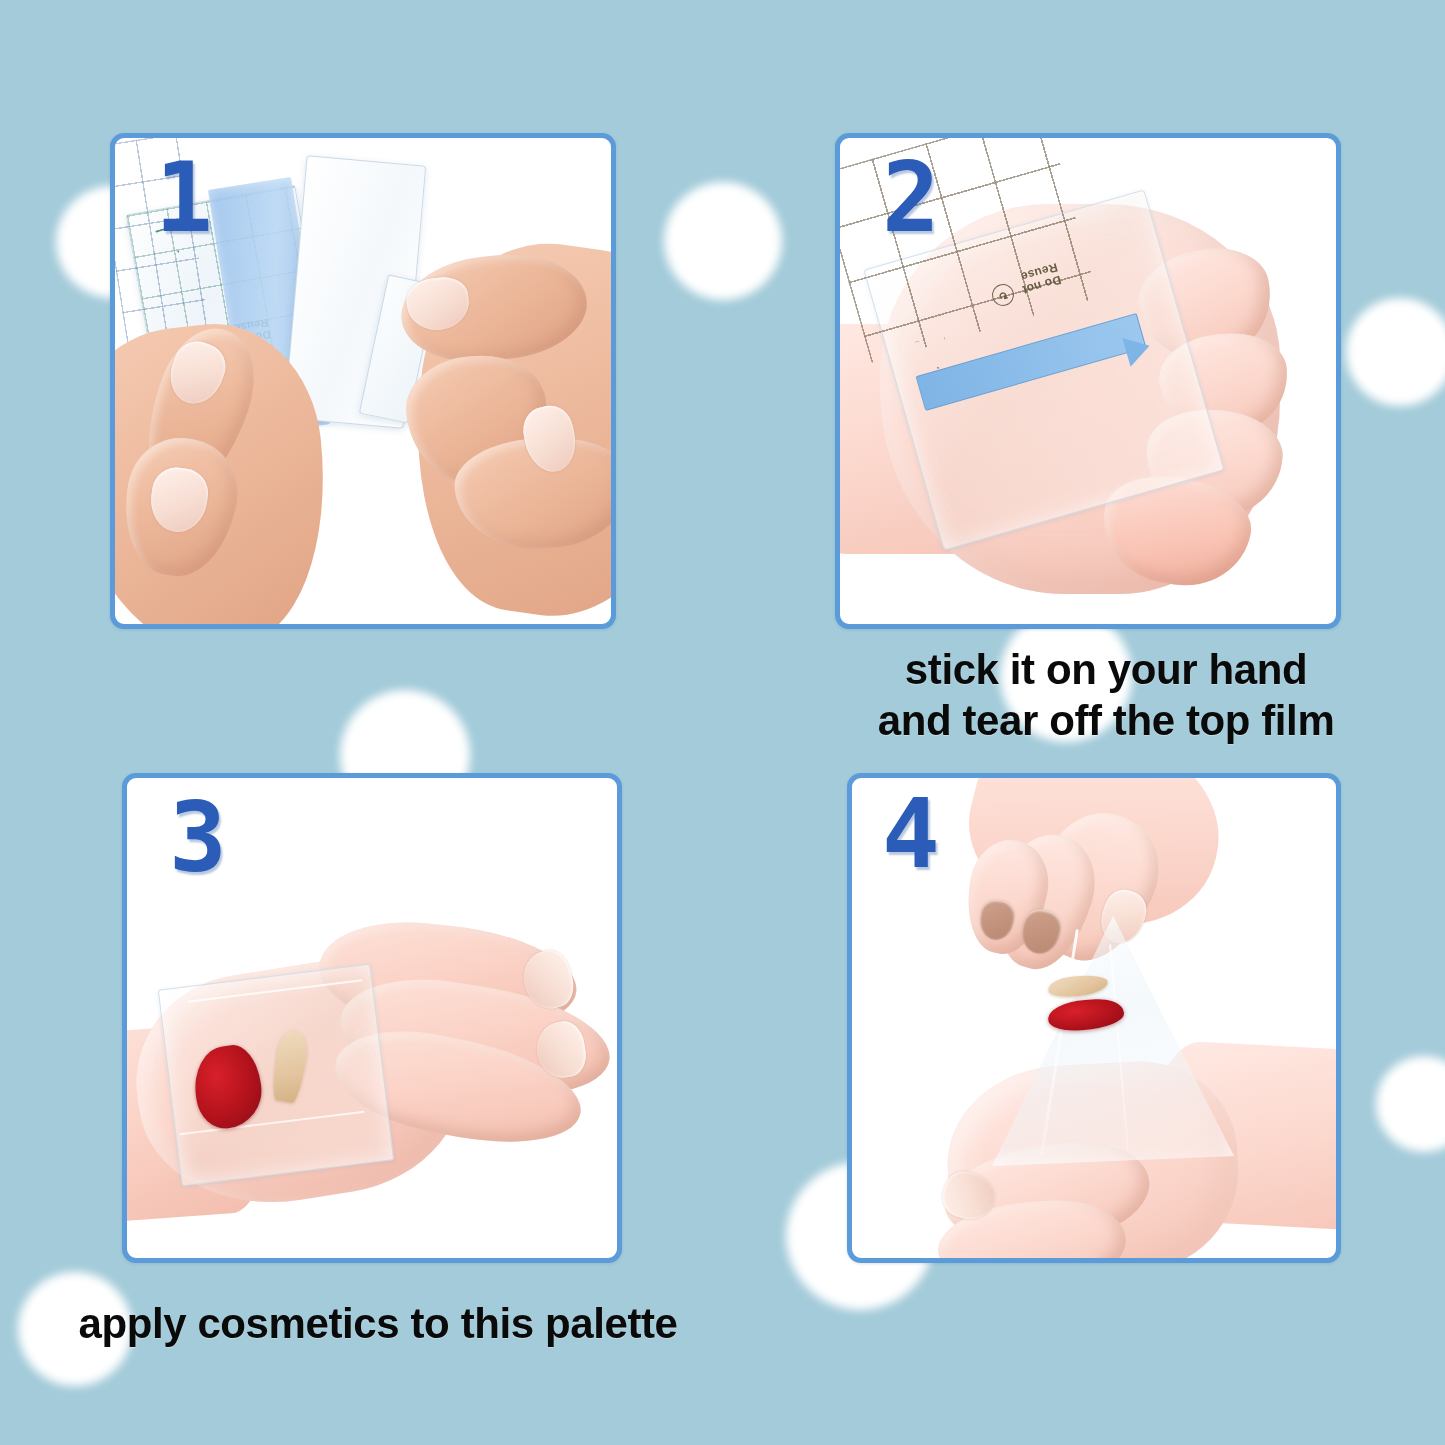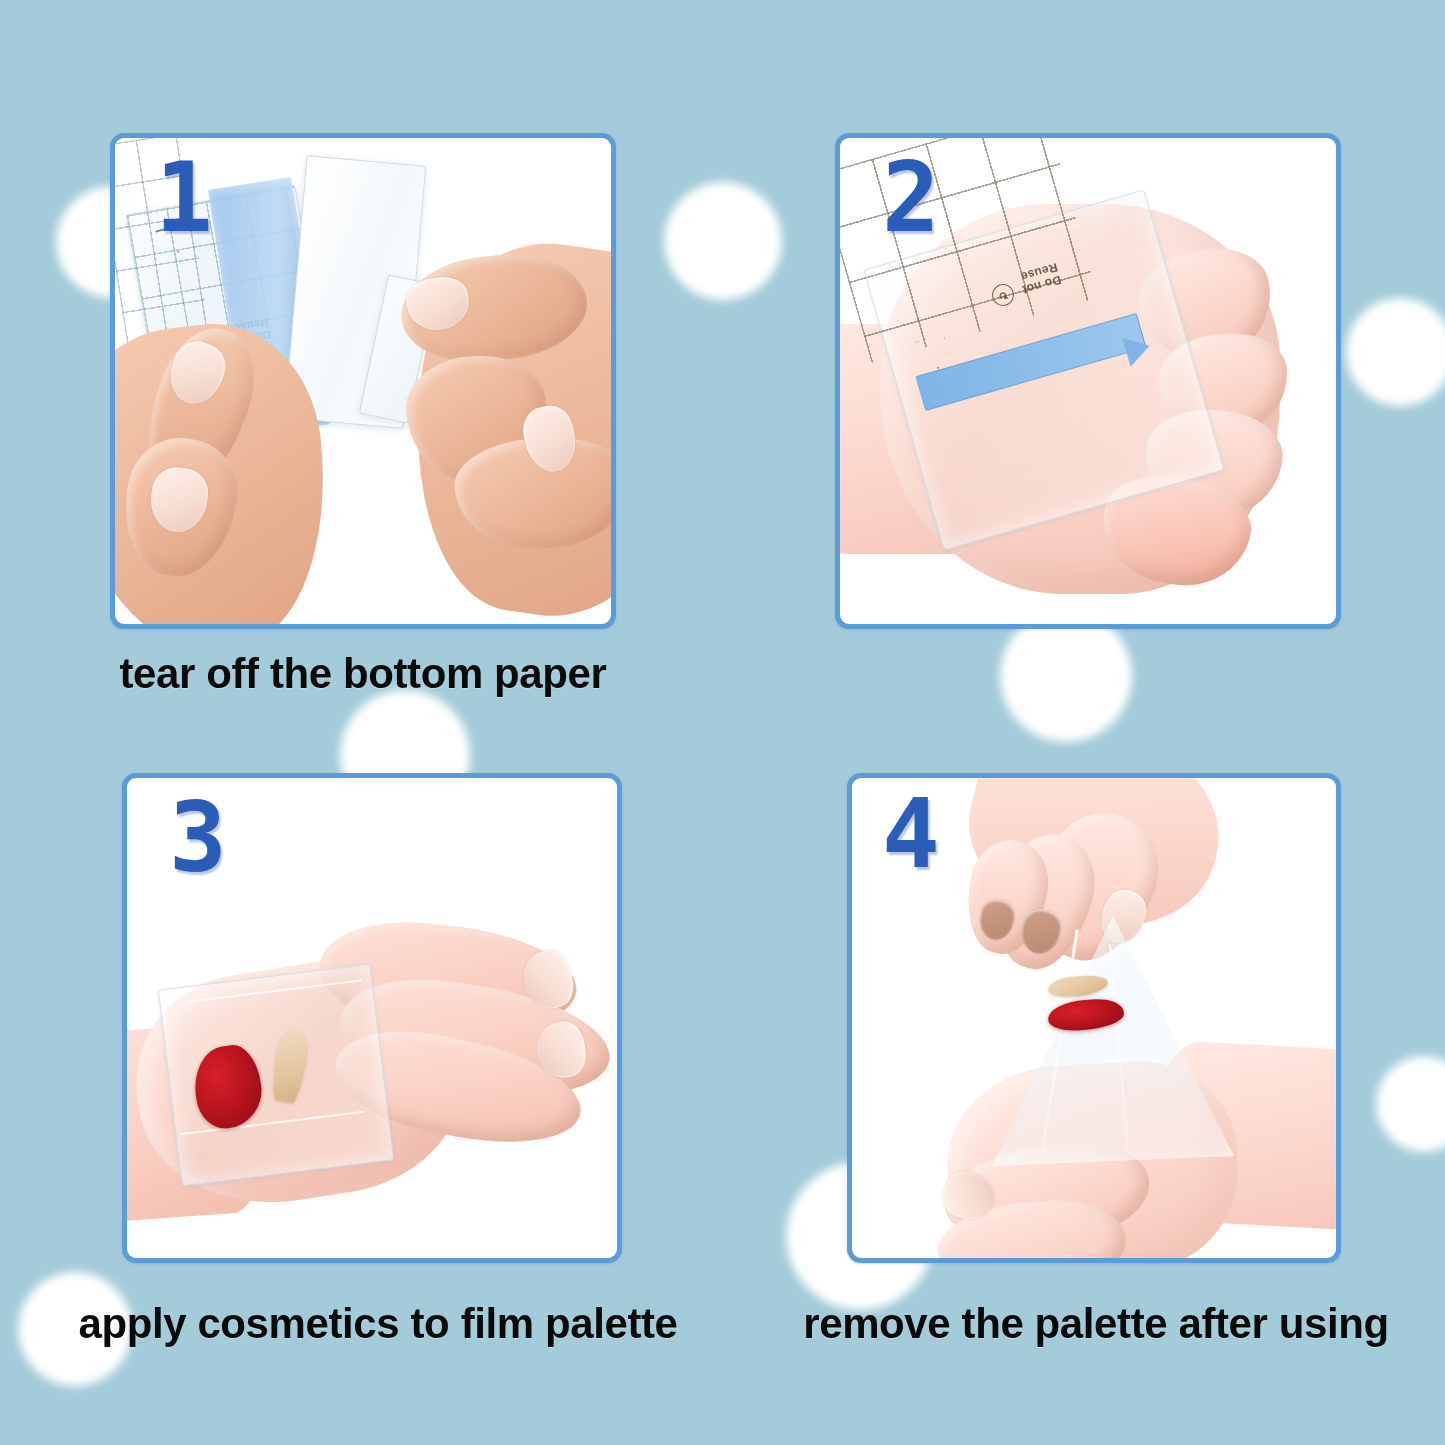--- a/index.html
+++ b/index.html
@@ -235,21 +235,20 @@
                   transform:rotate(8deg); z-index:3;" class="skin-a"></div>
       <div class="finger skin-a" style="left:286px; top:118px; width:186px; height:104px; transform:rotate(-6deg); z-index:4;
                   border-radius:46% 46% 44% 44% / 52% 52% 48% 48%;"></div>
       <div class="nail" style="left:292px; top:140px; width:62px; height:52px; transform:rotate(-8deg); z-index:5;"></div>
       <div class="finger skin-a" style="left:292px; top:218px; width:140px; height:126px; transform:rotate(-4deg); z-index:4;"></div>
       <div class="nail" style="left:410px; top:268px; width:50px; height:66px; transform:rotate(-12deg); z-index:5;"></div>
       <div class="finger skin-a" style="left:340px; top:300px; width:176px; height:110px; transform:rotate(-3deg); z-index:4;"></div>
     </div>
   </div>
 
-  <div class="caption" style="left:60px; top:648px; width:606px;">tear off the bottom paper</div>
 
   <div class="panel" style="left:835px; top:133px; width:506px; height:496px;">
 
     <div class="step-num" style="left:42px; top:12px;">2</div>
 
     <div class="photo">
 
       <div class="skin-c" style="position:absolute; left:-60px; top:186px; width:250px; height:230px;
                   border-radius:30px 14% 14% 30% / 30px 48% 48% 30px;"></div>
 
@@ -281,20 +280,22 @@
       <div class="tiny-label" style="left:180px; top:128px; transform:rotate(164deg); color:rgba(96,84,60,.95); font-size:12px;">Do not
 Reuse</div>
       <div class="recycle-mark" style="left:152px; top:146px; transform:rotate(164deg);
                   border-color:rgba(96,84,60,.9); color:rgba(96,84,60,.95);">↻</div>
       <div style="position:absolute; left:76px; top:198px; width:34px; height:34px; transform:rotate(-16deg);
                   box-shadow:inset 0 0 0 2px rgba(96,84,60,.85);
                   clip-path:polygon(8% 4%, 96% 16%, 52% 100%);"></div>
     </div>
   </div>
 
+  <div class="caption" style="left:826px; top:644px; width:560px;">stick it on your hand
+and tear off the top film</div>
 
   <div class="panel" style="left:122px; top:773px; width:500px; height:490px;">
 
     <div class="step-num" style="left:42px; top:12px;">3</div>
 
     <div class="photo">
 
       <div class="skin-b" style="position:absolute; left:-70px; top:250px; width:210px; height:190px;
                   border-radius:24px 20% 20% 24px / 24px 50% 50% 24px; transform:rotate(-4deg);"></div>
 
@@ -318,21 +319,21 @@
                   background:rgba(255,255,255,.8); transform:rotate(-7deg);"></div>
       <div style="position:absolute; left:52px; top:344px; width:186px; height:2px;
                   background:rgba(255,255,255,.75); transform:rotate(-7deg);"></div>
 
       <div class="swatch-red" style="left:68px; top:268px; width:66px; height:82px; transform:rotate(-8deg);"></div>
       <div class="swatch-beige" style="left:148px; top:252px; width:30px; height:72px; transform:rotate(9deg);
                   border-radius:50% 50% 24% 24% / 34% 34% 66% 66%;"></div>
     </div>
   </div>
 
-  <div class="caption" style="left:38px; top:1298px; width:680px;">apply cosmetics to film palette</div>
+  <div class="caption" style="left:38px; top:1298px; width:680px;">apply cosmetics to this palette</div>
 
   <div class="panel" style="left:847px; top:773px; width:494px; height:490px;">
 
     <div class="step-num" style="left:30px; top:8px;">4</div>
 
     <div class="photo">
 
       <div class="skin-c" style="position:absolute; left:300px; top:268px; width:250px; height:180px;
                   border-radius:18% 22px 22px 18% / 46% 22px 22px 46%; transform:rotate(3deg);"></div>
       <div class="skin-c" style="position:absolute; left:96px; top:286px; width:290px; height:210px;
@@ -367,15 +368,14 @@
       <div style="position:absolute; left:266px; top:166px; width:2px; height:206px;
                   background:linear-gradient(rgba(255,255,255,.8),rgba(255,255,255,.2));
                   transform:rotate(-5deg);"></div>
 
       <div class="swatch-beige" style="left:196px; top:198px; width:60px; height:20px; transform:rotate(-6deg);
                   border-radius:40% 56% 50% 46% / 56% 44% 56% 44%;"></div>
       <div class="swatch-red" style="left:196px; top:222px; width:76px; height:30px; transform:rotate(-4deg);"></div>
     </div>
   </div>
 
-  <div class="caption" style="left:760px; top:1298px; width:672px;">remove the palette after using</div>
 
 </div>
 
 </body></html>

